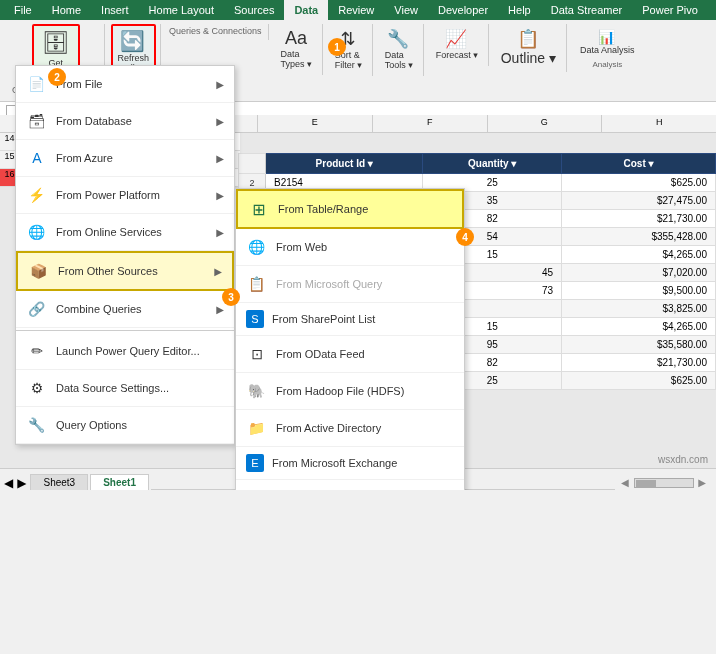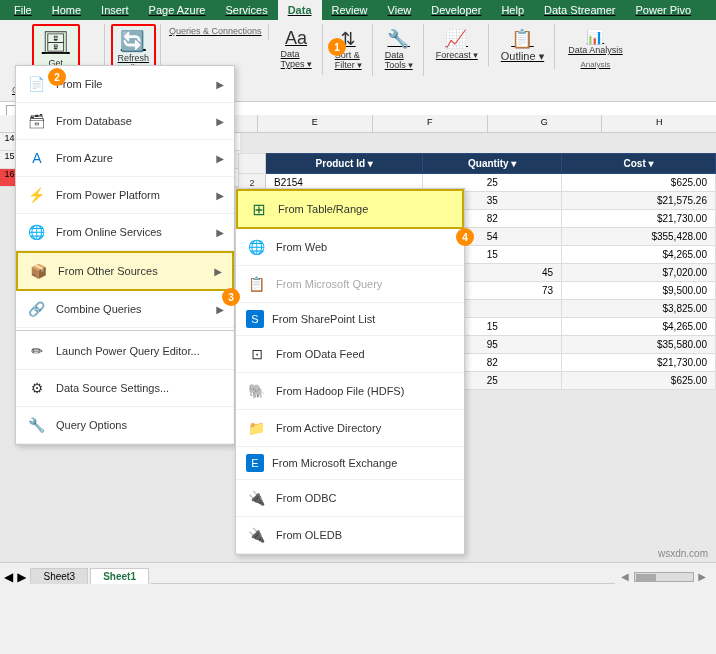--- a/index.html
+++ b/index.html
@@ -74,29 +74,29 @@
 
     
     .ann { position: absolute; width: 18px; height: 18px; border-radius: 50%; background: #ff8c00; color: white; font-size: 10px; font-weight: bold; display: flex; align-items: center; justify-content: center; z-index: 200; }
 
     
     .watermark { position: absolute; bottom: 25px; right: 8px; font-size: 10px; color: #888; z-index: 5; }
   </style>
 </head>
 <body>
 
-<div style="position: relative; width: 716px; height: 584px; overflow: hidden; text-decoration: underline;">
+<div style="position: relative; width: 716px; height: 490px; overflow: hidden;">
 
   <div class="ribbon">
     <div class="ribbon-tabs">
       <div class="ribbon-tab"><span>File</span></div>
       <div class="ribbon-tab"><span>Home</span></div>
       <div class="ribbon-tab"><span>Insert</span></div>
-      <div class="ribbon-tab"><span>Page Azure</span></div>
-      <div class="ribbon-tab"><span>Services</span></div>
+      <div class="ribbon-tab"><span>Home Layout</span></div>
+      <div class="ribbon-tab"><span>Sources</span></div>
       <div class="ribbon-tab active"><span>Data</span></div>
       <div class="ribbon-tab"><span>Review</span></div>
       <div class="ribbon-tab"><span>View</span></div>
       <div class="ribbon-tab"><span>Developer</span></div>
       <div class="ribbon-tab"><span>Help</span></div>
       <div class="ribbon-tab"><span>Data Streamer</span></div>
       <div class="ribbon-tab"><span>Power Pivo</span></div>
     </div>
   </div>
 
@@ -145,21 +145,21 @@
     <div style="display:flex; flex-direction:column; align-items:center; border-right:1px solid #ccc; padding:0 4px 2px;">
       <div class="ribbon-btn">
         <div style="font-size:18px;">📈</div>
         <div style="font-size:9px;">Forecast ▾</div>
       </div>
     </div>
 
     <div style="display:flex; flex-direction:column; align-items:center; border-right:1px solid #ccc; padding:0 4px 2px;">
       <div class="ribbon-btn">
         <div style="font-size:18px;">📋</div>
-        <div style="font-size:11px;">Outline ▾</div>
+        <div style="font-size:14px;">Outline ▾</div>
       </div>
     </div>
 
     <div style="display:flex; flex-direction:column; align-items:center; padding:0 4px 2px;">
       <div class="ribbon-btn" style="font-size:10px; padding:4px 6px;">
         <div style="font-size:14px;">📊</div>
         <div style="font-size:9px;">Data Analysis</div>
       </div>
       <div style="font-size:8px; color:#666;">Analysis</div>
     </div>
@@ -221,21 +221,21 @@
             <tr>
         <td style="background:#f2f2f2; color:#333; font-size:9px; text-align:center; border-right:1px solid #ccc;">2</td>
         <td class="col-id">B2154</td>
         <td style="text-align:center;">25</td>
         <td>$625.00</td>
       </tr>
             <tr>
         <td style="background:#f2f2f2; color:#333; font-size:9px; text-align:center; border-right:1px solid #ccc;">3</td>
         <td class="col-id">F1456</td>
         <td style="text-align:center;">35</td>
-        <td>$21,575.26</td>
+        <td>$27,475.00</td>
       </tr>
             <tr>
         <td style="background:#f2f2f2; color:#333; font-size:9px; text-align:center; border-right:1px solid #ccc;">4</td>
         <td class="col-id">B2314</td>
         <td style="text-align:center;">82</td>
         <td>$21,730.00</td>
       </tr>
             <tr>
         <td style="background:#f2f2f2; color:#333; font-size:9px; text-align:center; border-right:1px solid #ccc;">5</td>
         <td class="col-id">A1547</td>

